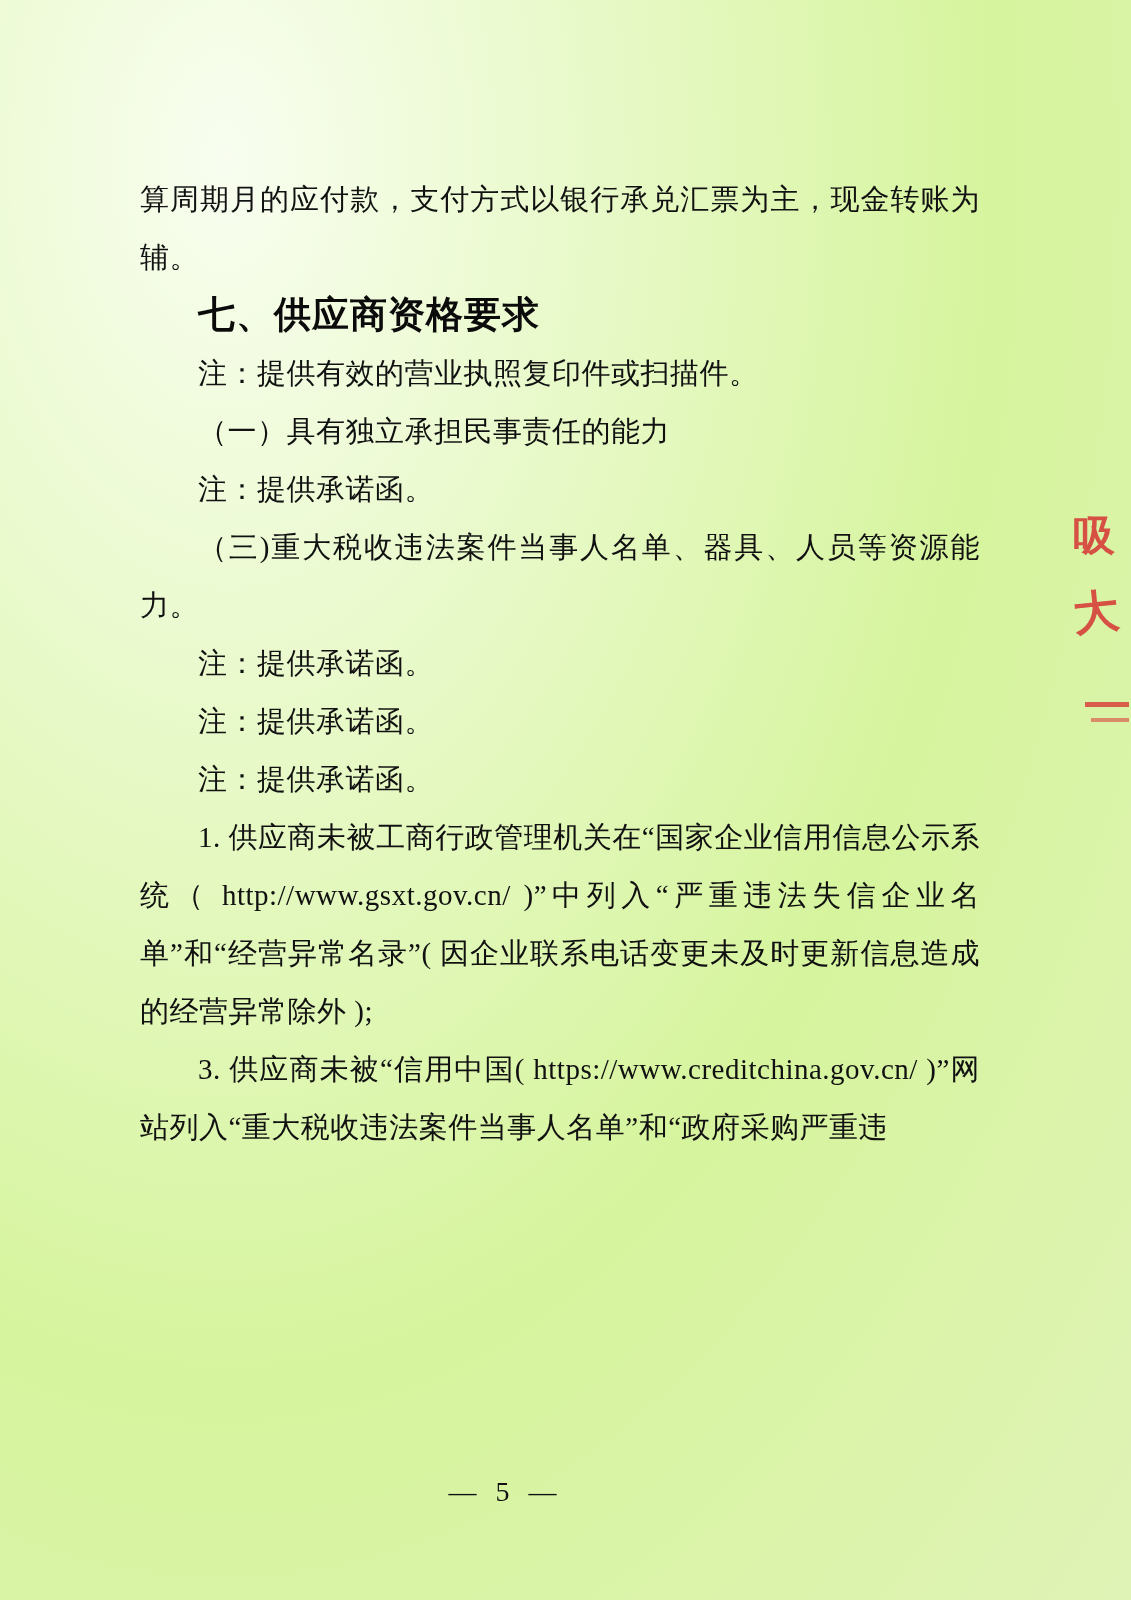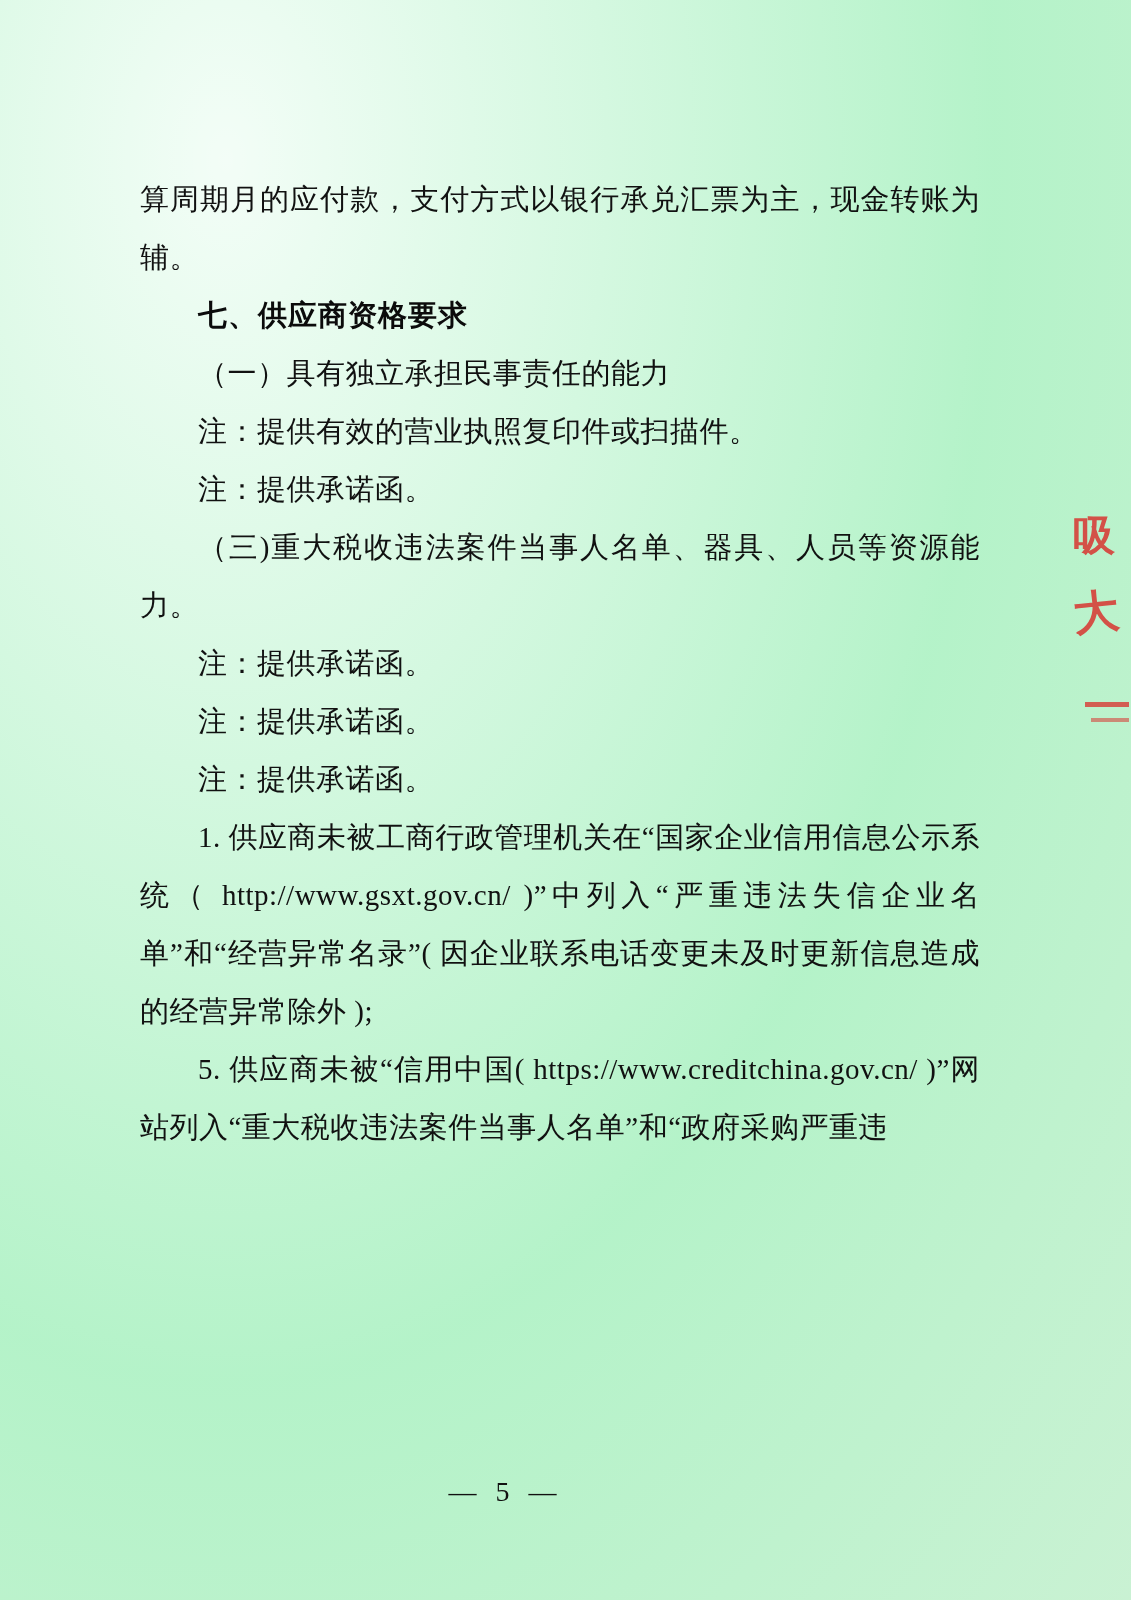--- a/index.html
+++ b/index.html
@@ -11,21 +11,21 @@
     width: 1131px;
     height: 1600px;
     position: relative;
     overflow: hidden;
     font-family: "Liberation Serif", "DejaVu Serif", serif;
     background: #fdfcfa;
   }
   .page {
     position: absolute;
     inset: 0;
-    background: #86efac;
+    background: #bef264;
   }
   
   .paper-tint {
     position: absolute;
     inset: 0;
     background:
       radial-gradient(ellipse at 20% 10%, rgba(255,255,255,0.9) 0%, rgba(250,248,244,0.4) 60%, rgba(246,243,237,0.6) 100%);
     pointer-events: none;
   }
   .content {
@@ -39,21 +39,21 @@
     line-height: 58px;
     color: #111111;
     letter-spacing: 0.5px;
     text-align: justify;
     margin: 0;
   }
   .indent {
     text-indent: 58px;
   }
   .heading {
-    font-size: 29px;
+    font-size: 37px;
     line-height: 58px;
     font-weight: bold;
     color: #0b0b0b;
     text-indent: 58px;
     letter-spacing: 1px;
     margin: 0;
   }
   .page-number {
     position: absolute;
     left: 0;
@@ -113,29 +113,29 @@
 </style>
 </head>
 <body>
 
 <div class="page">
   <div class="paper-tint"></div>
 
   <div class="content">
     <p class="para">算周期月的应付款，支付方式以银行承兑汇票为主，现金转账为辅。</p>
     <p class="heading">七、供应商资格要求</p>
+    <p class="para indent">注：提供有效的营业执照复印件或扫描件。</p>
     <p class="para indent">（一）具有独立承担民事责任的能力</p>
-    <p class="para indent">注：提供有效的营业执照复印件或扫描件。</p>
     <p class="para indent">注：提供承诺函。</p>
     <p class="para indent">（三)重大税收违法案件当事人名单、器具、人员等资源能力。</p>
     <p class="para indent">注：提供承诺函。</p>
     <p class="para indent">注：提供承诺函。</p>
     <p class="para indent">注：提供承诺函。</p>
     <p class="para indent">1. 供应商未被工商行政管理机关在“国家企业信用信息公示系统（ http://www.gsxt.gov.cn/ )”中列入“严重违法失信企业名单”和“经营异常名录”( 因企业联系电话变更未及时更新信息造成的经营异常除外 );</p>
-    <p class="para indent">5. 供应商未被“信用中国( https://www.creditchina.gov.cn/ )”网站列入“重大税收违法案件当事人名单”和“政府采购严重违</p>
+    <p class="para indent">3. 供应商未被“信用中国( https://www.creditchina.gov.cn/ )”网站列入“重大税收违法案件当事人名单”和“政府采购严重违</p>
   </div>
 
   <div class="stamp">
     <span class="glyph g1">吸</span>
     <span class="glyph g2">大</span>
     <span class="bar"></span>
     <span class="bar2"></span>
   </div>
 
   <div class="page-number">— 5 —</div>

